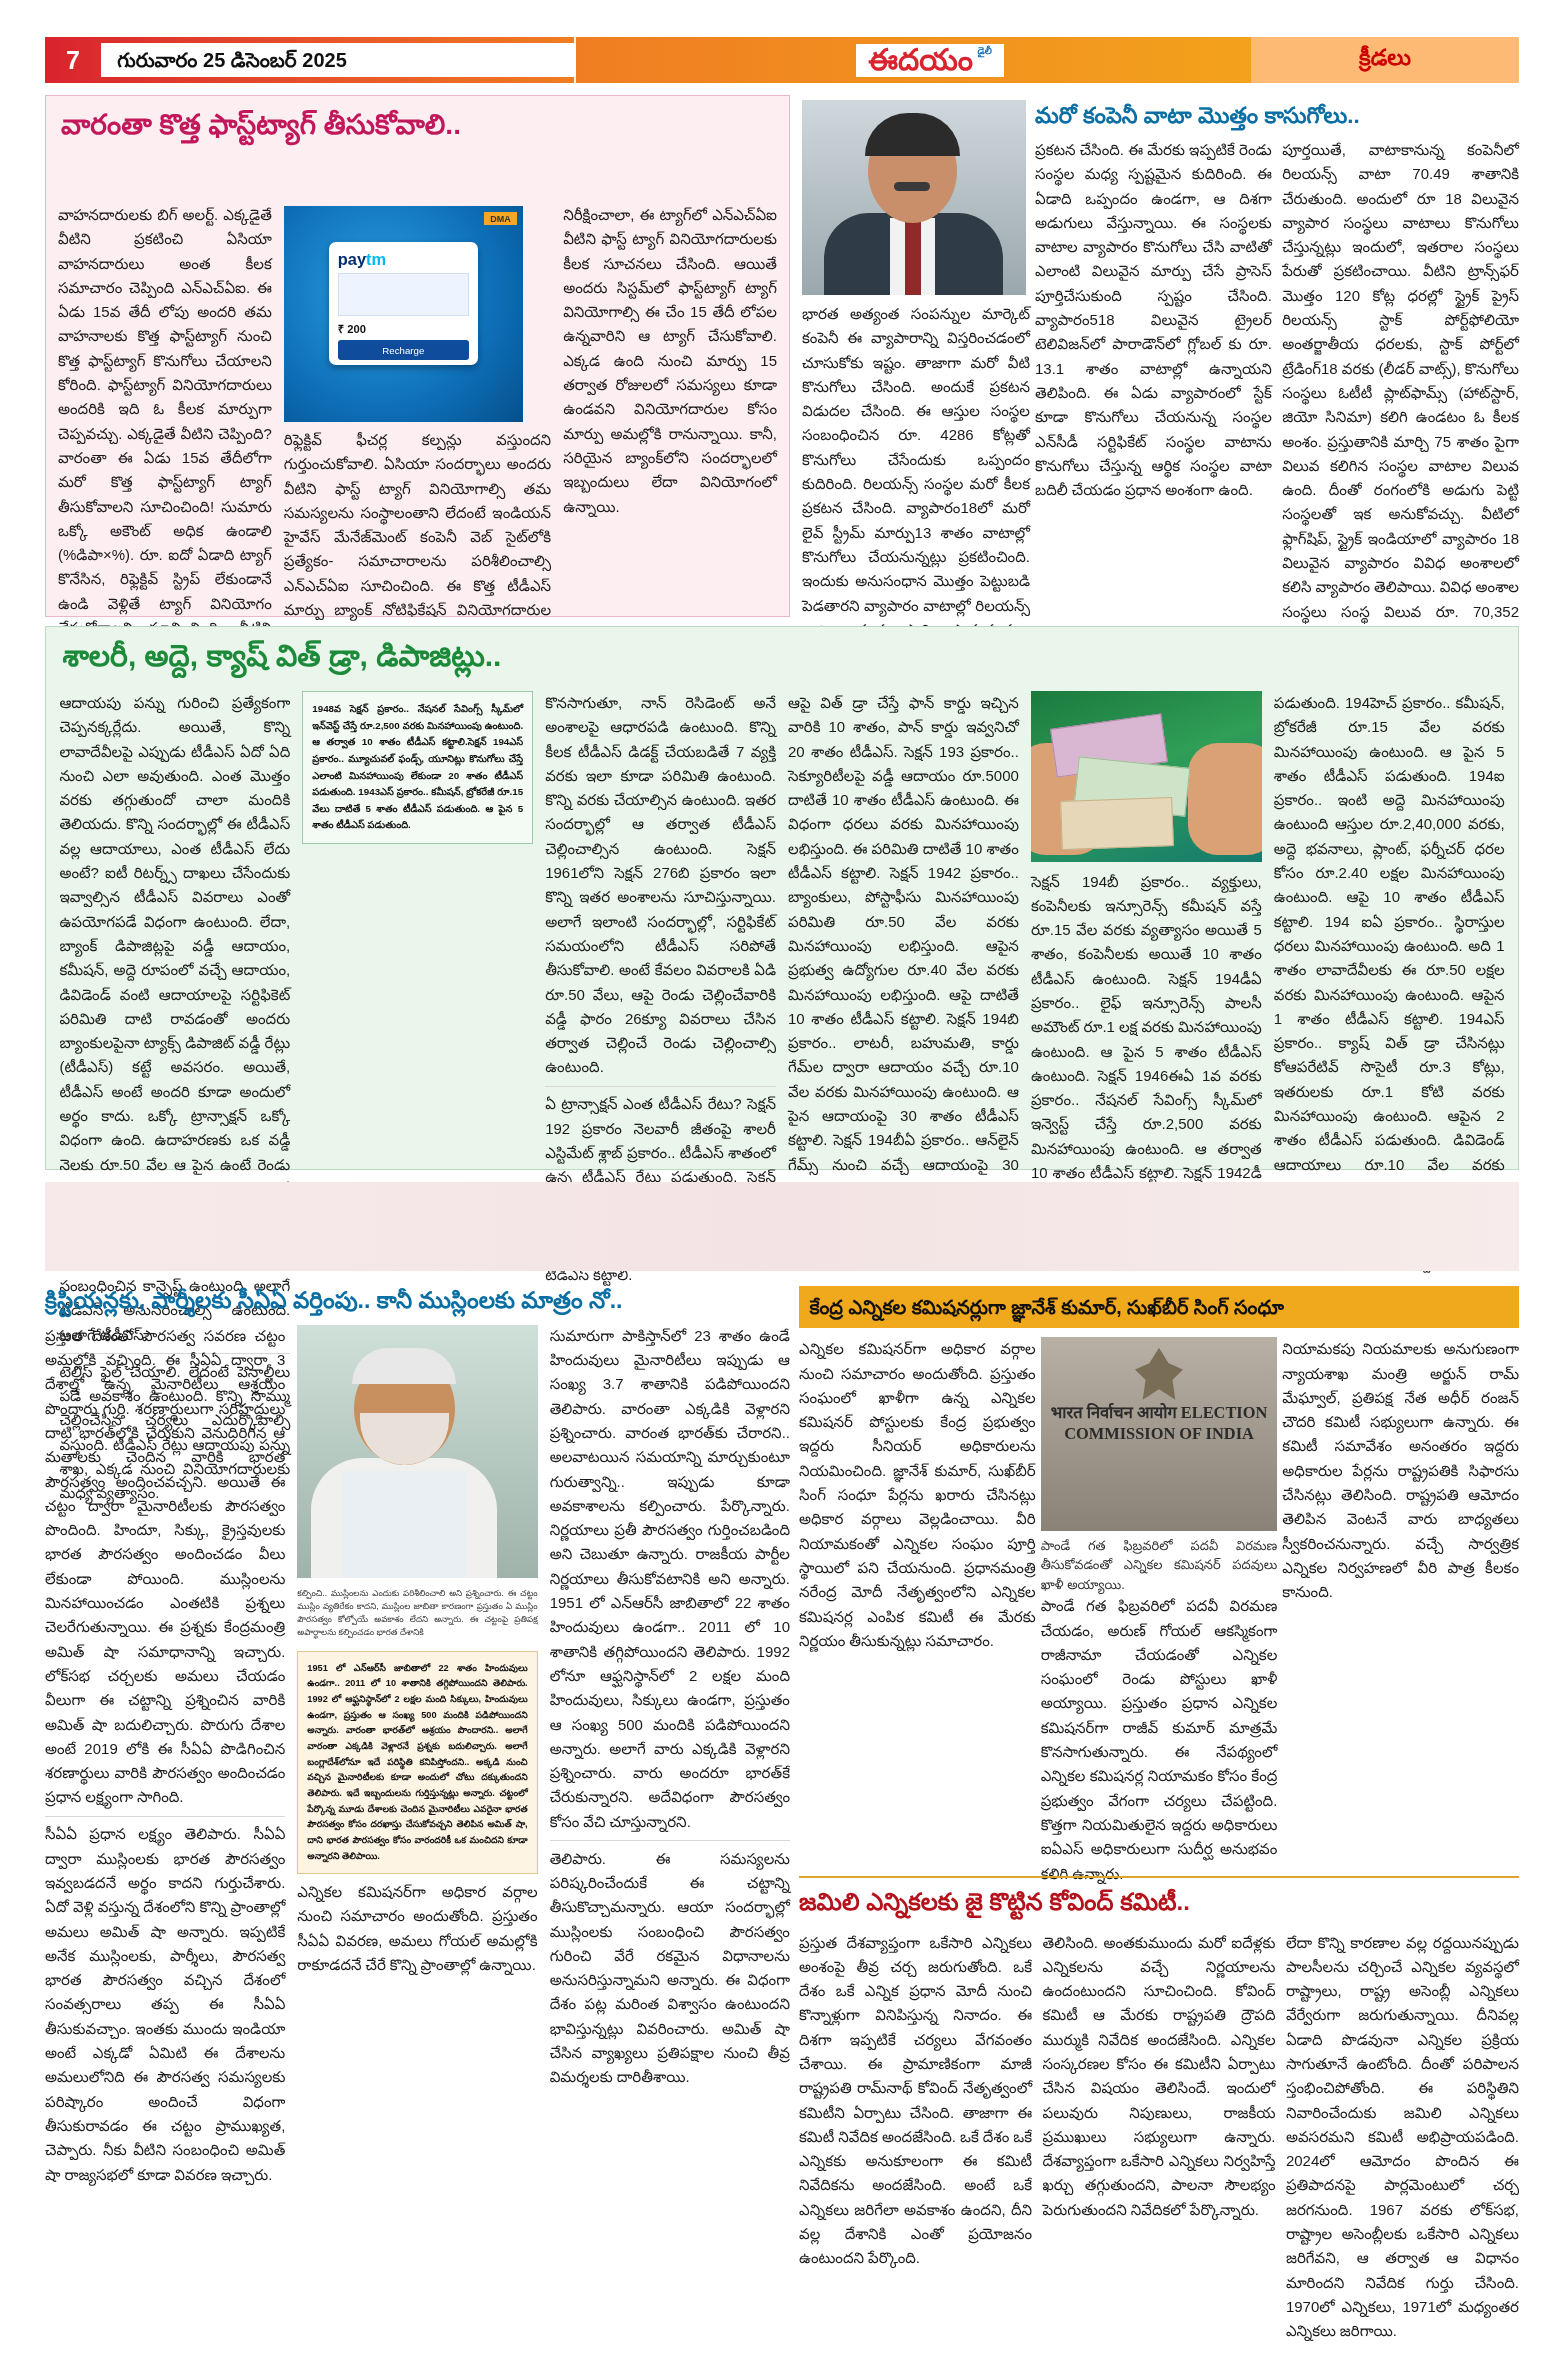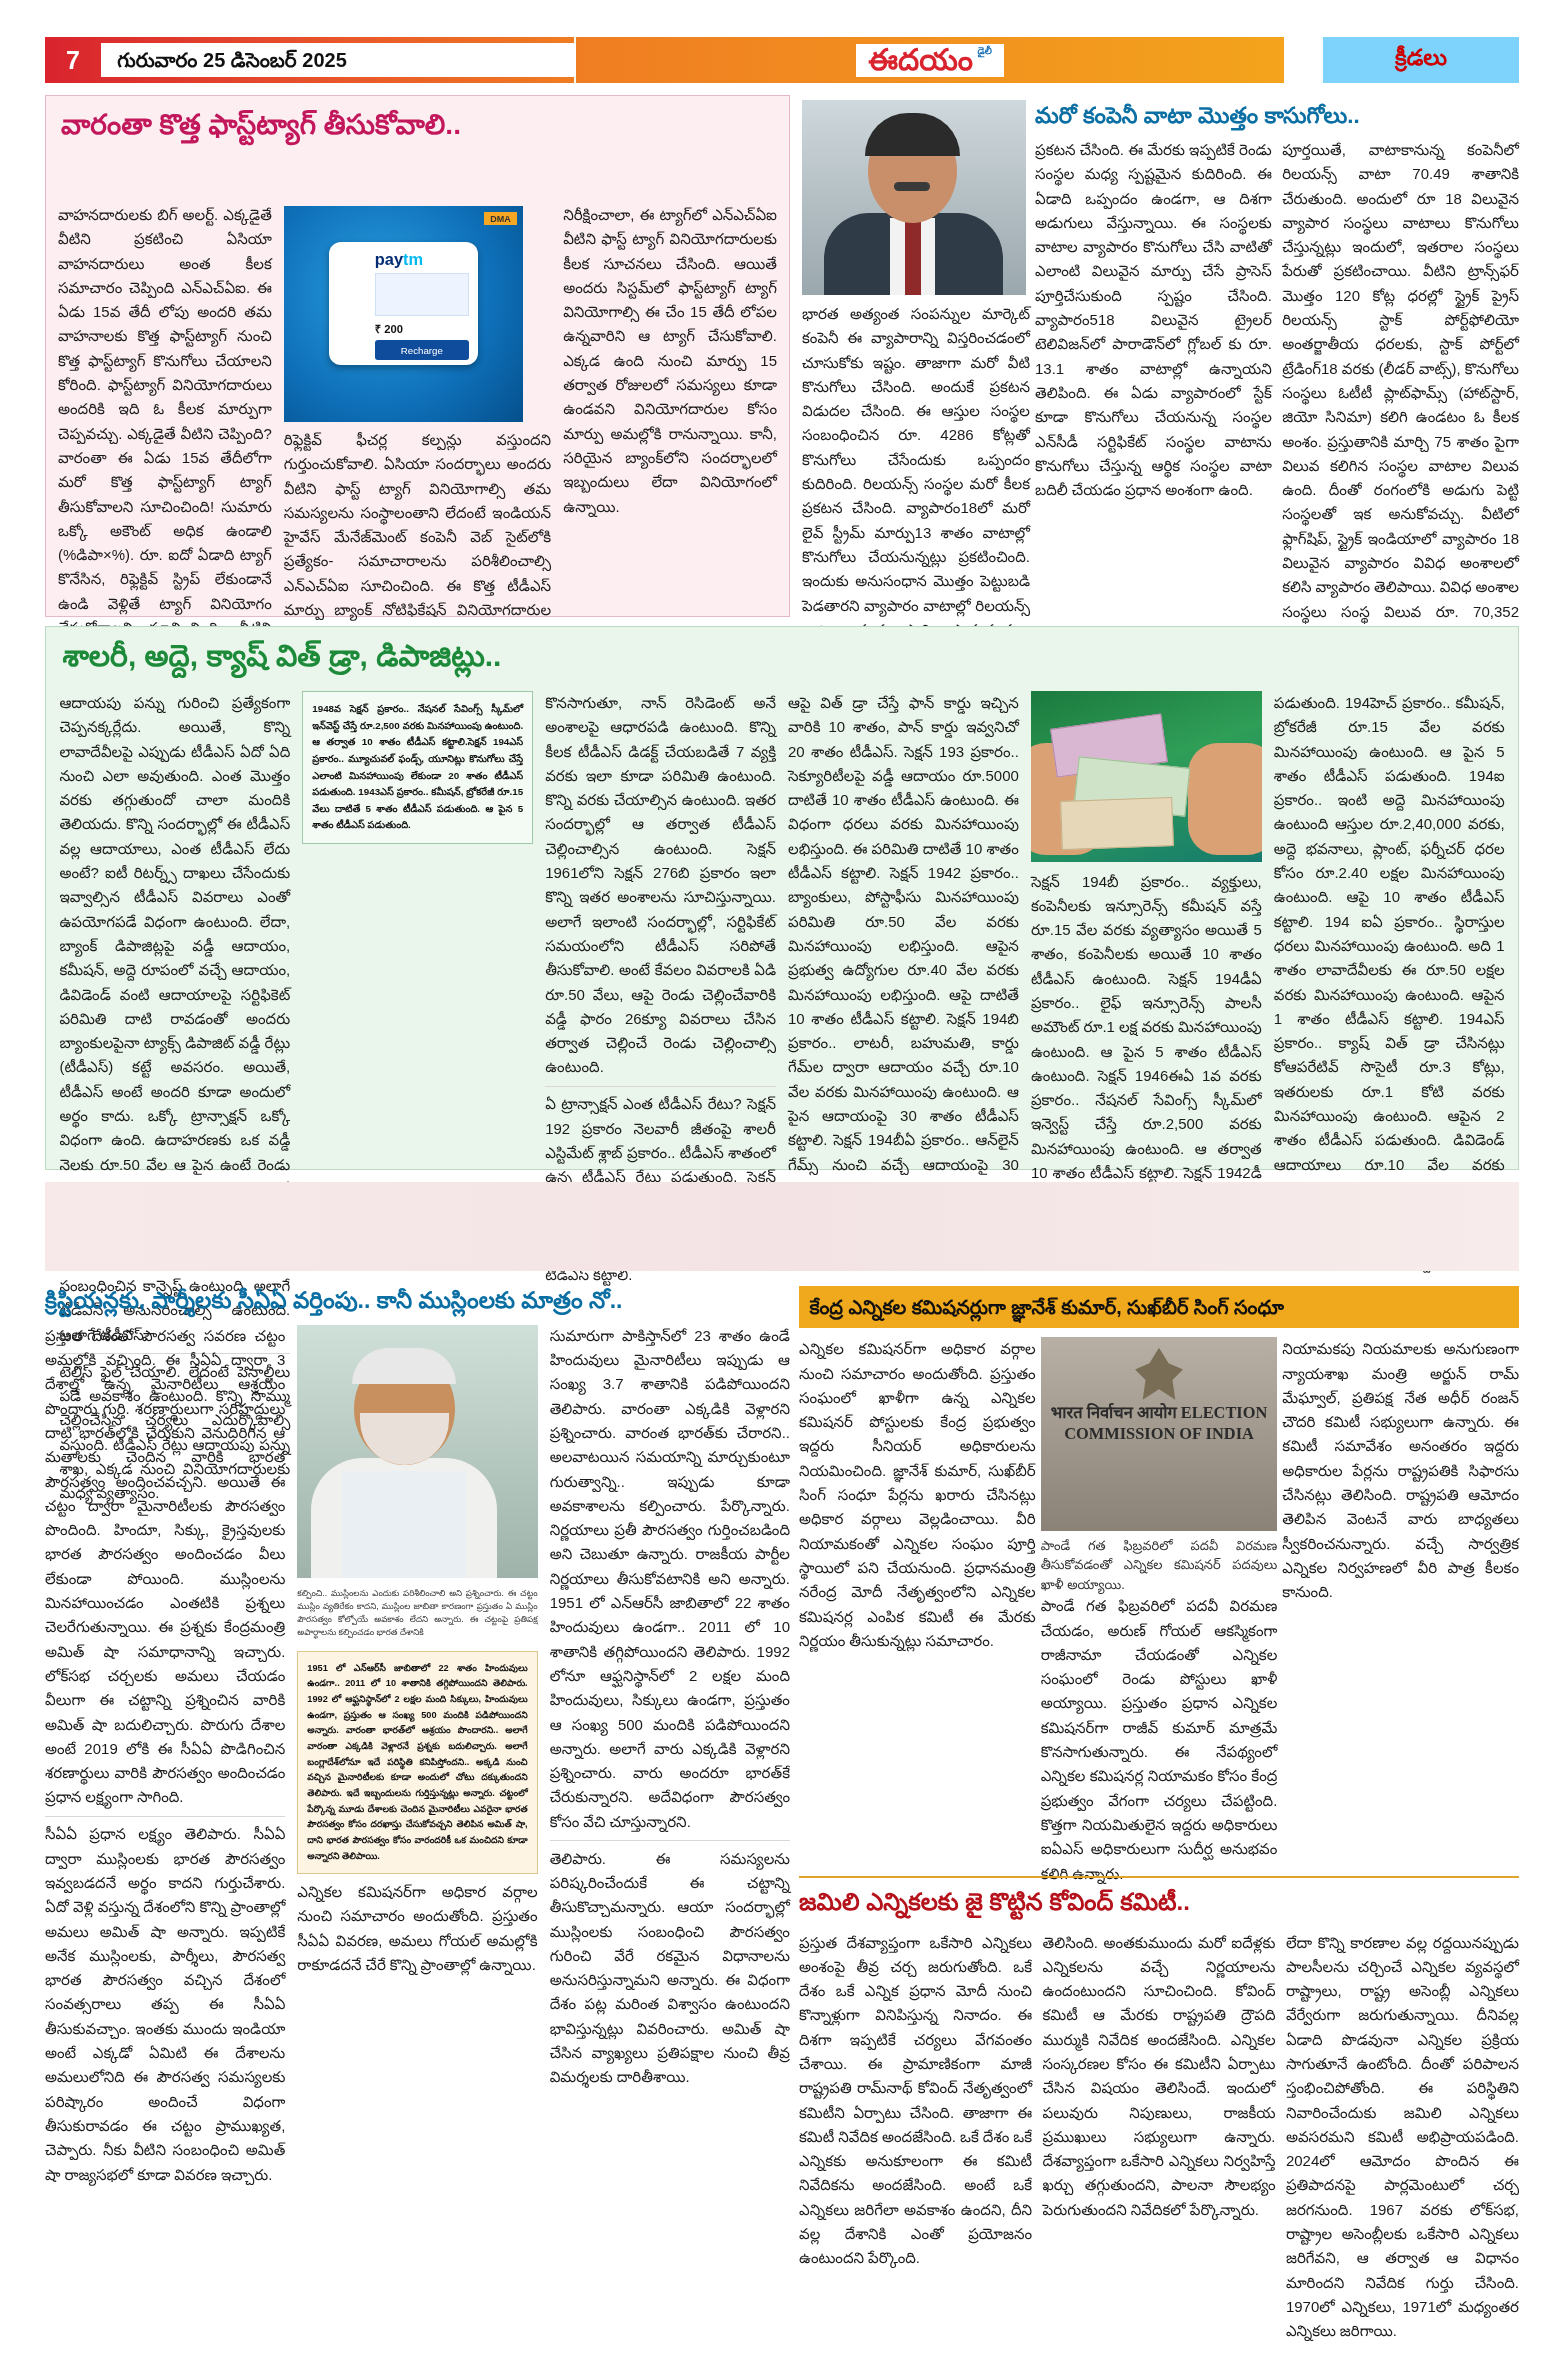--- a/index.html
+++ b/index.html
@@ -45,22 +45,22 @@
     display:flex; align-items:center; justify-content:center;
   }
   .logo-box {
     background:#fff; padding: 1.5px 12px; display:flex; gap:4.5px;
   }
   .logo-text {
     color:#d9232e; font-size: 30px; font-weight:bold; line-height: 1;
   }
   .logo-sub { color:#1b6fb5; font-size:9.7px; font-weight:bold; }
   .mast-right {
-    position:absolute; right:0; top:0; width: 196px; height:46px;
-    background:#7dd3fc; display:flex; align-items:center; justify-content:center;
+    position:absolute; right:0; top:0; width: 268px; height:46px;
+    background:#fdba74; display:flex; align-items:center; justify-content:center;
   }
   .mast-right-text { color:#c00; font-size:22.4px; font-weight:bold; }
 
   
   .te { font-family:"Liberation Sans", sans-serif; }
   .body-col {
     font-size: 15px; line-height: 1.62; text-align: justify; color:#1a1a1a;
     hyphens: none; word-spacing:-0.2px;
   }
 
@@ -77,21 +77,21 @@
     display:flex; gap:12px;margin-top:47px;
   }
   .fastag-col { flex:1; }
   .fastag-img {
     width: 239px; height: 216px; margin: 3px 0 6px 0;
     background: radial-gradient(circle at 40% 40%, #2a9fe0 0%, #0e6fb8 60%, #05508c 100%);
     position:relative; overflow:hidden;
   }
   .paytm-card {
     position:absolute; left: 45px; top: 36px; width: 149px; height: 123px;
-    background:#ffffff; border-radius:12px; box-shadow: 0 3px 7.5px rgba(0,0,0,.35); padding-left: 37px;
+    background:#ffffff; border-radius:7px; box-shadow: 0 3px 7.5px rgba(0,0,0,.35);
   }
   .paytm-logo { color:#012b72; font-size: 16.4px; font-weight:bold; padding: 7.5px 0 0 9px; }
   .paytm-logo span { color:#00b9f1; }
   .paytm-strip { margin: 4.5px 9px; height: 43px; background:#eef4ff; border:0.7px solid #cfe0f5; }
   .paytm-amt { margin: 3px 9px; font-size: 11.2px; font-weight:bold; color:#111; }
   .paytm-btn {
     margin: 4.5px 9px; background:#0f4c9c; color:#fff; font-size:9.7px; text-align:center;
     padding: 4.5px 0; border-radius: 3px;
   }
   .dma-tag {

